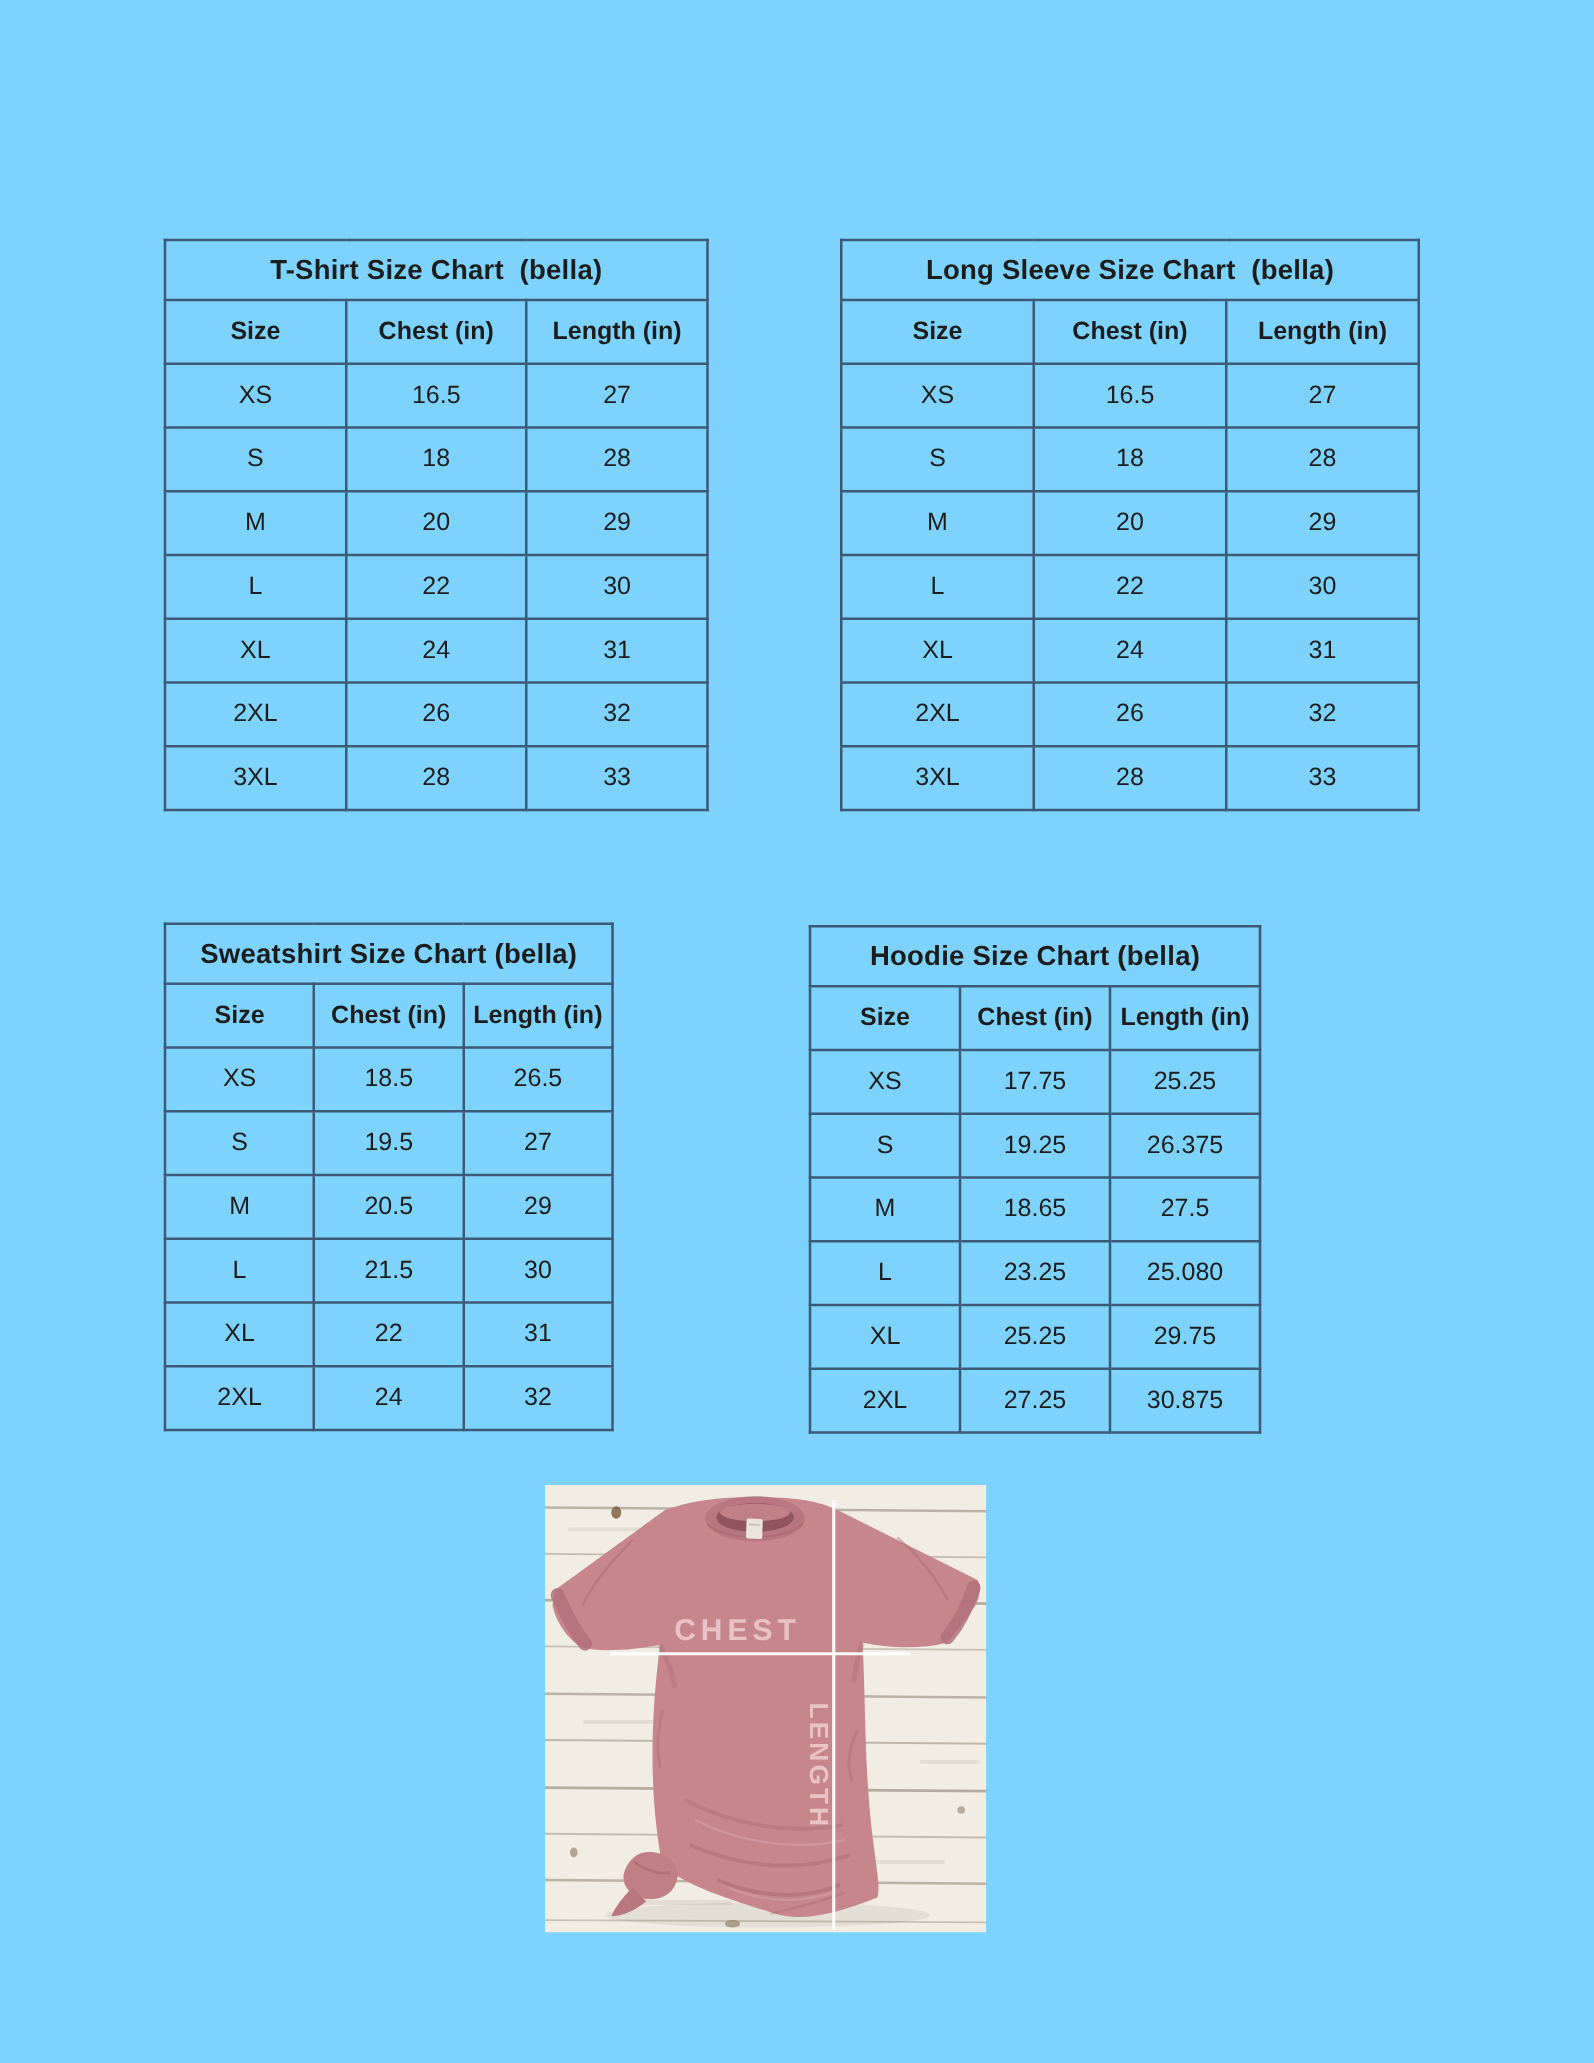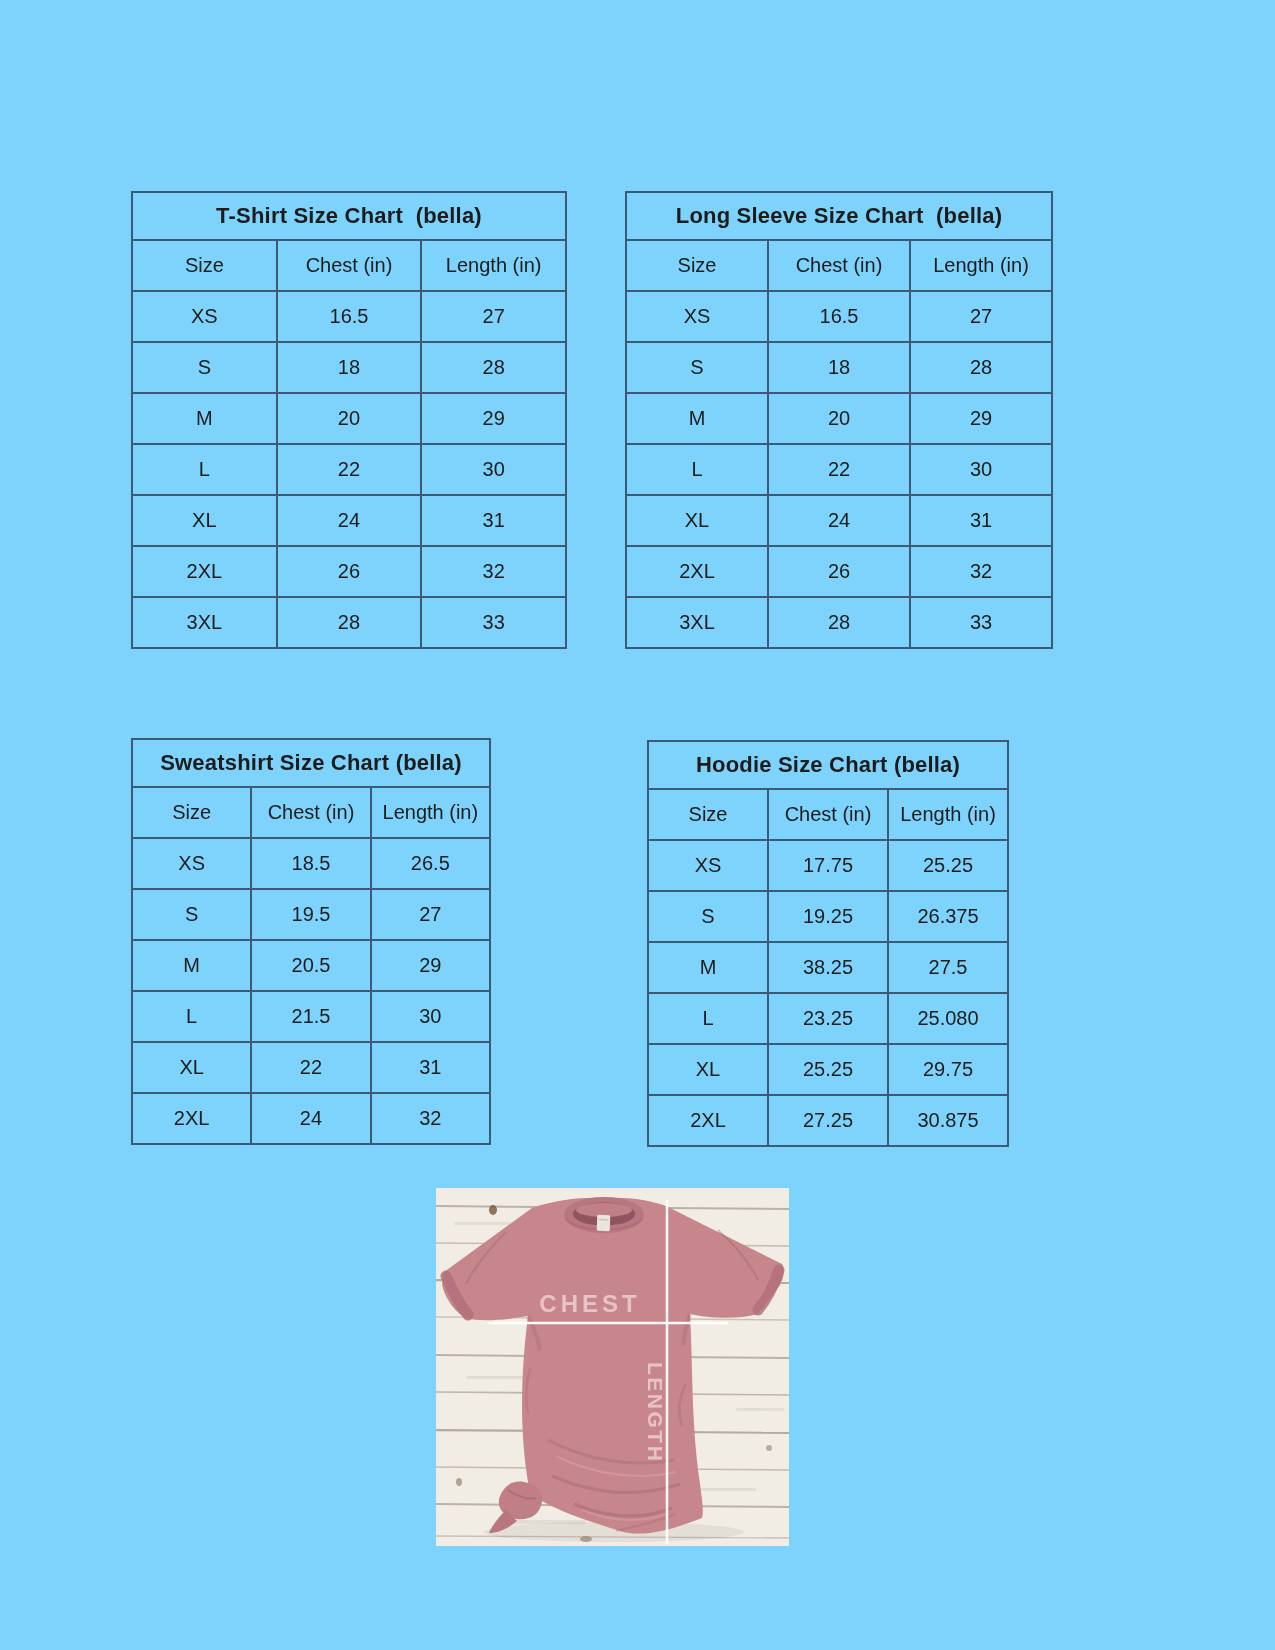--- a/index.html
+++ b/index.html
@@ -27,24 +27,24 @@
     padding:0;
   }
   .size-table table{border:1px solid #3c5a76;}
   .size-table th.title{
     height:46px;
     font-size:22px;
     font-weight:bold;
     white-space:pre;
     letter-spacing:0.2px;
   }
-  .size-table tr.head th{height:49px;}
+  .size-table tr.head th{height:49px;font-weight:bold;}
   .size-table tr.data td{height:49px;}
   .t1{left:131px;top:191px;width:436px;}
-  .t2{left:625px;top:191px;width:428px;}
+  .t2{left:672px;top:191px;width:464px;}
   .t3{left:131px;top:738px;width:360px;}
   .t4{left:647px;top:740px;width:362px;}
   .photo{
     position:absolute;left:436px;top:1188px;width:353px;height:358px;margin:0;border-radius:28px;
   }
   .photo svg{display:block;width:100%;height:100%;}
 </style>
 </head>
 <body>
 
@@ -219,21 +219,21 @@
             <td>17.75</td>
             <td>25.25</td>
           </tr>
           <tr class="data">
             <td>S</td>
             <td>19.25</td>
             <td>26.375</td>
           </tr>
           <tr class="data">
             <td>M</td>
-            <td>38.25</td>
+            <td>18.65</td>
             <td>27.5</td>
           </tr>
           <tr class="data">
             <td>L</td>
             <td>23.25</td>
             <td>25.080</td>
           </tr>
           <tr class="data">
             <td>XL</td>
             <td>25.25</td>

